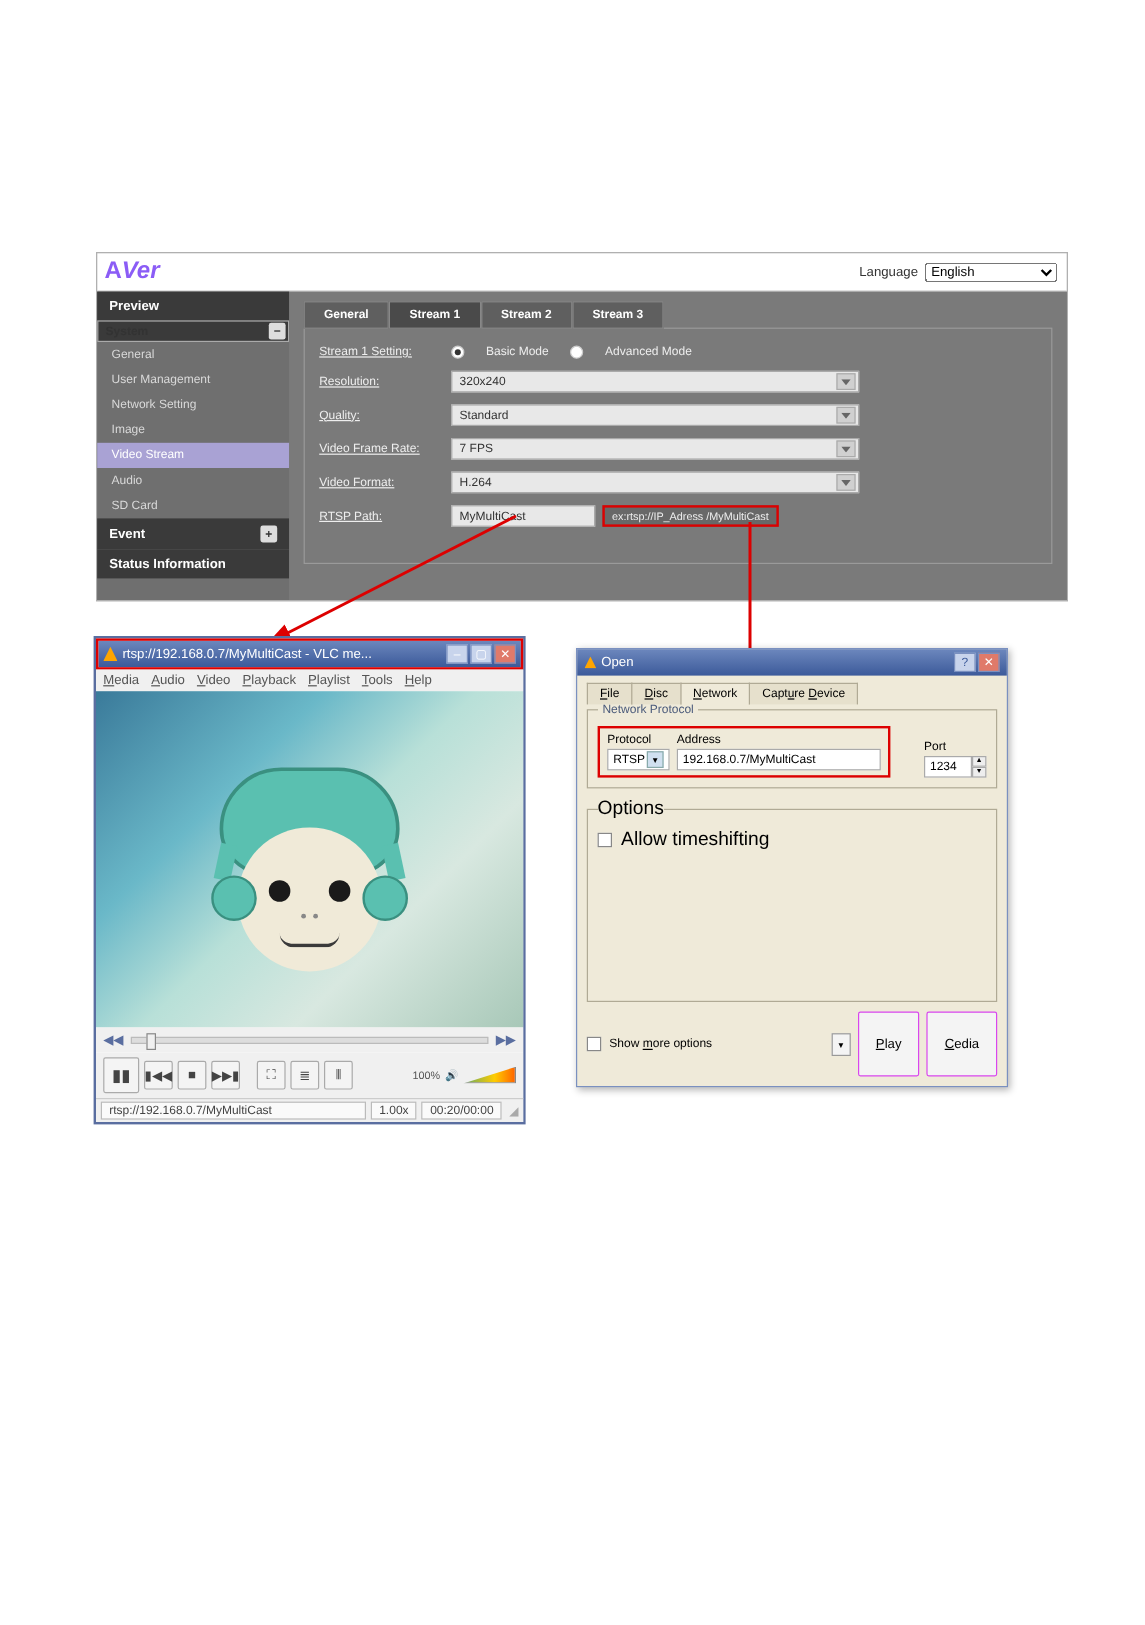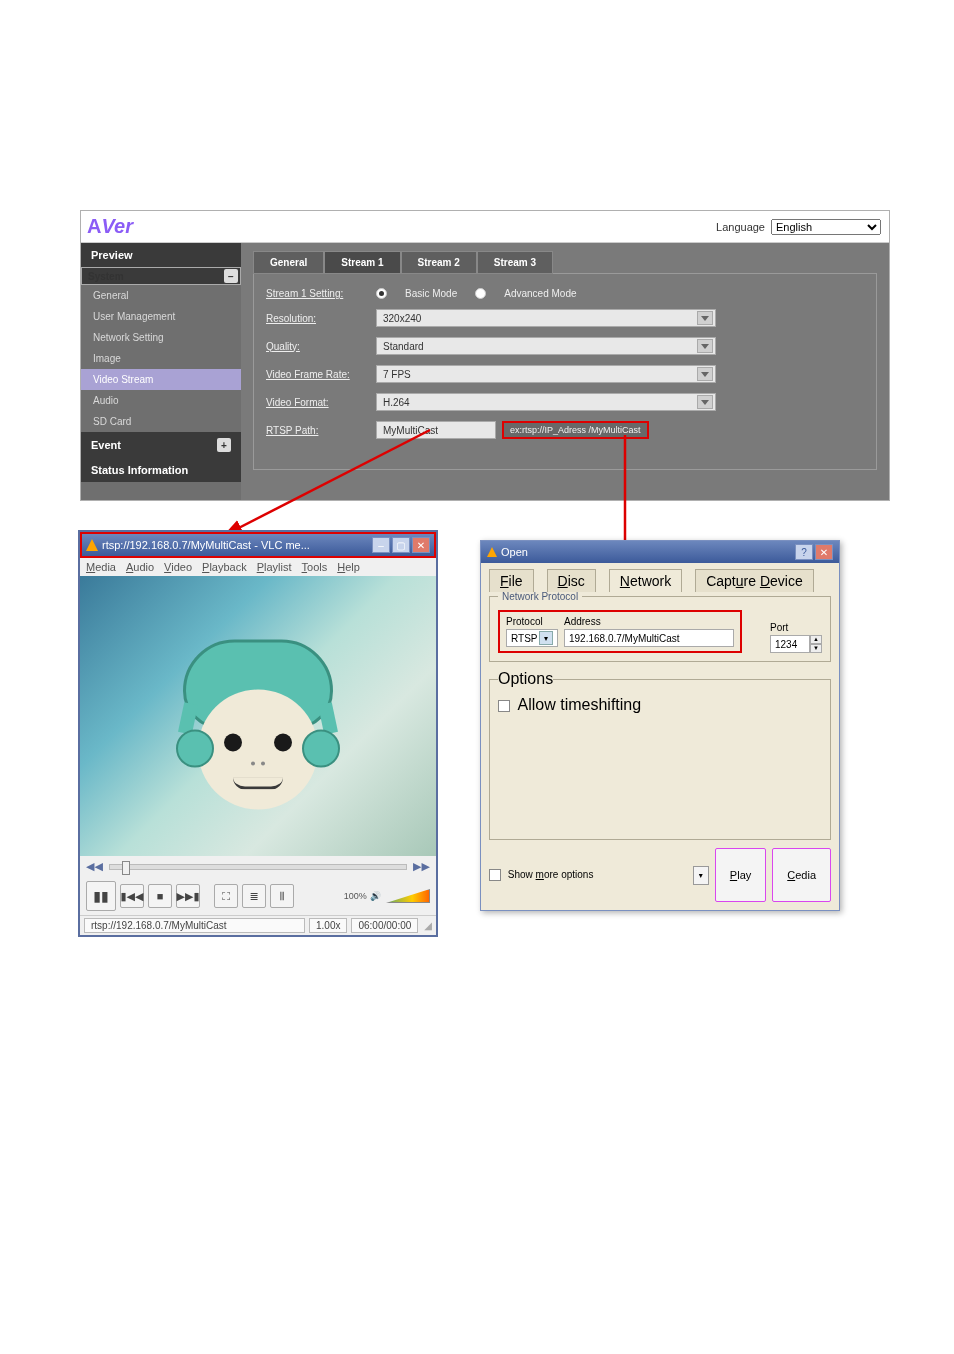--- a/index.html
+++ b/index.html
@@ -81,21 +81,21 @@
 
   
   .opendlg { position: absolute; top: 540px; left: 480px; width: 360px; background: #efead9; border: 1px solid #7a90c0; box-shadow: 2px 2px 6px rgba(0,0,0,.3); }
   .od-title { background: linear-gradient(#6c87bd, #3c5a9a); color: #fff; font-size: 11px; padding: 3px 6px; display: flex; align-items: center; justify-content: space-between; }
   .od-title .t { display: flex; align-items: center; gap: 4px; }
   .od-title .cone { width: 10px; height: 10px; background: orange; clip-path: polygon(50% 0, 100% 100%, 0 100%); }
   .od-hc { display: flex; gap: 2px; }
   .od-hc .hb { width: 18px; height: 16px; background: #c8d4ec; border: 1px solid #7a90c0; display: flex; align-items: center; justify-content: center; font-size: 10px; color: #3c5a9a; }
   .od-hc .hb.close { background: #e07a6a; color: #fff; }
   .od-body { padding: 6px 8px 8px; }
-  .od-tabs { display: flex; font-size: 14px; gap: 14px; }
+  .od-tabs { display: flex; font-size: 10px; }
   .od-tab { padding: 3px 10px; border: 1px solid #b0aa95; background: #e6e0cc; border-bottom: none; margin-right: -1px; }
   .od-tab.active { background: #efead9; position: relative; z-index: 2; }
   .fset { border: 1px solid #b0aa95; margin-top: -1px; padding: 8px; background: #efead9; font-size: 10px; }
   .fset legend { font-size: 10px; color: #4a5a7a; padding: 0 4px; }
   .np-row { display: flex; align-items: flex-end; gap: 6px; }
   .np-col { display: flex; flex-direction: column; gap: 2px; font-size: 10px; }
   .ip-box { border: 2px solid #d00; padding: 4px 6px; display: flex; gap: 6px; align-items: flex-end; }
   .od-input { border: 1px solid #aaa; background: #fff; height: 18px; font-size: 10px; padding: 0 4px; }
   .proto { width: 52px; display: flex; align-items: center; justify-content: space-between; }
   .proto .chev { width: 14px; height: 14px; background: #d0e0f0; border: 1px solid #8aa; display: flex; align-items: center; justify-content: center; font-size: 8px; }
@@ -283,21 +283,21 @@
     <span class="cbtn">⫴</span>
     <div class="vol">
       <span>100%</span>
       <span>🔊</span>
       <div class="vol-tri"></div>
     </div>
   </div>
   <div class="vlc-status">
     <span class="path">rtsp://192.168.0.7/MyMultiCast</span>
     <span class="box">1.00x</span>
-    <span class="box">06:00/00:00</span>
+    <span class="box">00:20/00:00</span>
     <span class="resize">◢</span>
   </div>
 </div>
 
 <div class="opendlg">
   <div class="od-title">
     <span class="t">
       <span class="cone"></span>
       <span>Open</span>
     </span>

